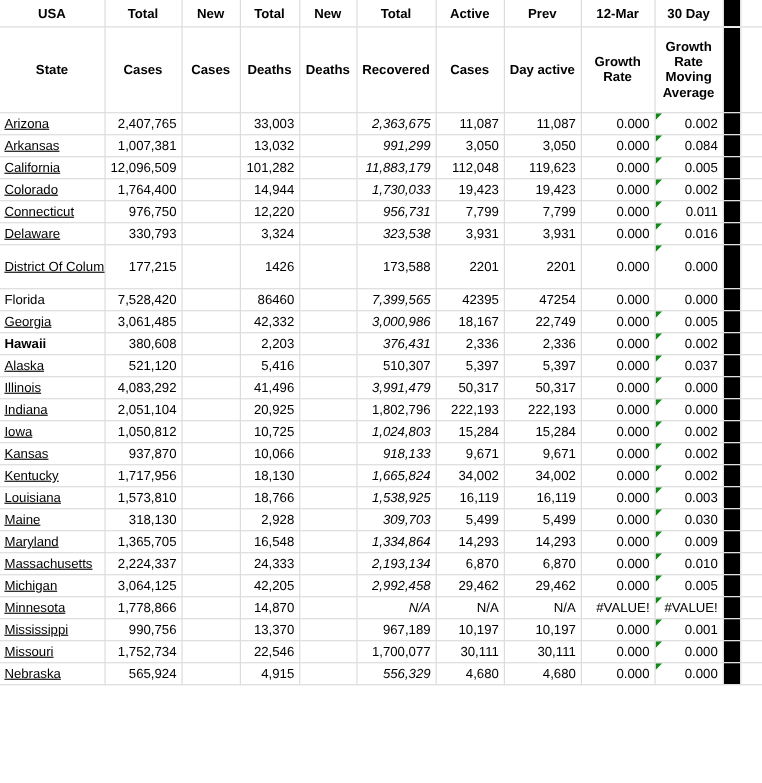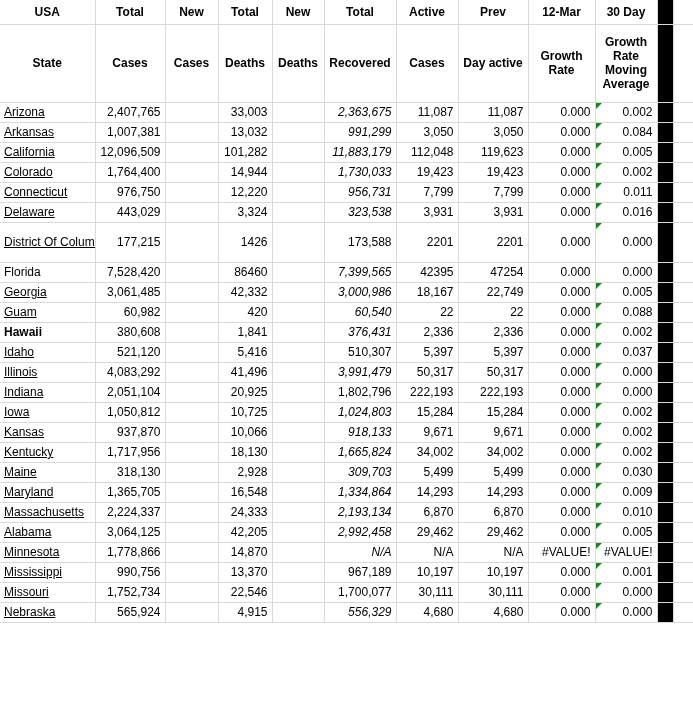--- a/index.html
+++ b/index.html
@@ -243,21 +243,21 @@
           <td class="num italic">956,731</td>
           <td class="num">7,799</td>
           <td class="num">7,799</td>
           <td class="growth">0.000</td>
           <td class="ma">0.011<span class="flag"></span></td>
           <td class="blackbar"></td>
           <td class="tail"></td>
         </tr>
         <tr class="row">
           <td class="state"><span class="link">Delaware</span></td>
-          <td class="num">443,029</td>
+          <td class="num">330,793</td>
           <td class="num blank"></td>
           <td class="num">3,324</td>
           <td class="num blank"></td>
           <td class="num italic">323,538</td>
           <td class="num">3,931</td>
           <td class="num">3,931</td>
           <td class="growth">0.000</td>
           <td class="ma">0.016<span class="flag"></span></td>
           <td class="blackbar"></td>
           <td class="tail"></td>
@@ -298,49 +298,35 @@
           <td class="num blank"></td>
           <td class="num italic">3,000,986</td>
           <td class="num">18,167</td>
           <td class="num">22,749</td>
           <td class="growth">0.000</td>
           <td class="ma">0.005<span class="flag"></span></td>
           <td class="blackbar"></td>
           <td class="tail"></td>
         </tr>
         <tr class="row">
-          <td class="state"><span class="link">Guam</span></td>
-          <td class="num">60,982</td>
-          <td class="num blank"></td>
-          <td class="num">420</td>
-          <td class="num blank"></td>
-          <td class="num italic">60,540</td>
-          <td class="num">22</td>
-          <td class="num">22</td>
-          <td class="growth">0.000</td>
-          <td class="ma">0.088<span class="flag"></span></td>
-          <td class="blackbar"></td>
-          <td class="tail"></td>
-        </tr>
-        <tr class="row">
           <td class="state"><span class="plain">Hawaii</span></td>
           <td class="num">380,608</td>
           <td class="num blank"></td>
-          <td class="num">1,841</td>
+          <td class="num">2,203</td>
           <td class="num blank"></td>
           <td class="num italic">376,431</td>
           <td class="num">2,336</td>
           <td class="num">2,336</td>
           <td class="growth">0.000</td>
           <td class="ma">0.002<span class="flag"></span></td>
           <td class="blackbar"></td>
           <td class="tail"></td>
         </tr>
         <tr class="row">
-          <td class="state"><span class="link">Idaho</span></td>
+          <td class="state"><span class="link">Alaska</span></td>
           <td class="num">521,120</td>
           <td class="num blank"></td>
           <td class="num">5,416</td>
           <td class="num blank"></td>
           <td class="num">510,307</td>
           <td class="num">5,397</td>
           <td class="num">5,397</td>
           <td class="growth">0.000</td>
           <td class="ma">0.037<span class="flag"></span></td>
           <td class="blackbar"></td>
@@ -410,20 +396,34 @@
           <td class="num blank"></td>
           <td class="num italic">1,665,824</td>
           <td class="num">34,002</td>
           <td class="num">34,002</td>
           <td class="growth">0.000</td>
           <td class="ma">0.002<span class="flag"></span></td>
           <td class="blackbar"></td>
           <td class="tail"></td>
         </tr>
         <tr class="row">
+          <td class="state"><span class="link">Louisiana</span></td>
+          <td class="num">1,573,810</td>
+          <td class="num blank"></td>
+          <td class="num">18,766</td>
+          <td class="num blank"></td>
+          <td class="num italic">1,538,925</td>
+          <td class="num">16,119</td>
+          <td class="num">16,119</td>
+          <td class="growth">0.000</td>
+          <td class="ma">0.003<span class="flag"></span></td>
+          <td class="blackbar"></td>
+          <td class="tail"></td>
+        </tr>
+        <tr class="row">
           <td class="state"><span class="link">Maine</span></td>
           <td class="num">318,130</td>
           <td class="num blank"></td>
           <td class="num">2,928</td>
           <td class="num blank"></td>
           <td class="num italic">309,703</td>
           <td class="num">5,499</td>
           <td class="num">5,499</td>
           <td class="growth">0.000</td>
           <td class="ma">0.030<span class="flag"></span></td>
@@ -452,21 +452,21 @@
           <td class="num blank"></td>
           <td class="num italic">2,193,134</td>
           <td class="num">6,870</td>
           <td class="num">6,870</td>
           <td class="growth">0.000</td>
           <td class="ma">0.010<span class="flag"></span></td>
           <td class="blackbar"></td>
           <td class="tail"></td>
         </tr>
         <tr class="row">
-          <td class="state"><span class="link">Alabama</span></td>
+          <td class="state"><span class="link">Michigan</span></td>
           <td class="num">3,064,125</td>
           <td class="num blank"></td>
           <td class="num">42,205</td>
           <td class="num blank"></td>
           <td class="num italic">2,992,458</td>
           <td class="num">29,462</td>
           <td class="num">29,462</td>
           <td class="growth">0.000</td>
           <td class="ma">0.005<span class="flag"></span></td>
           <td class="blackbar"></td>

